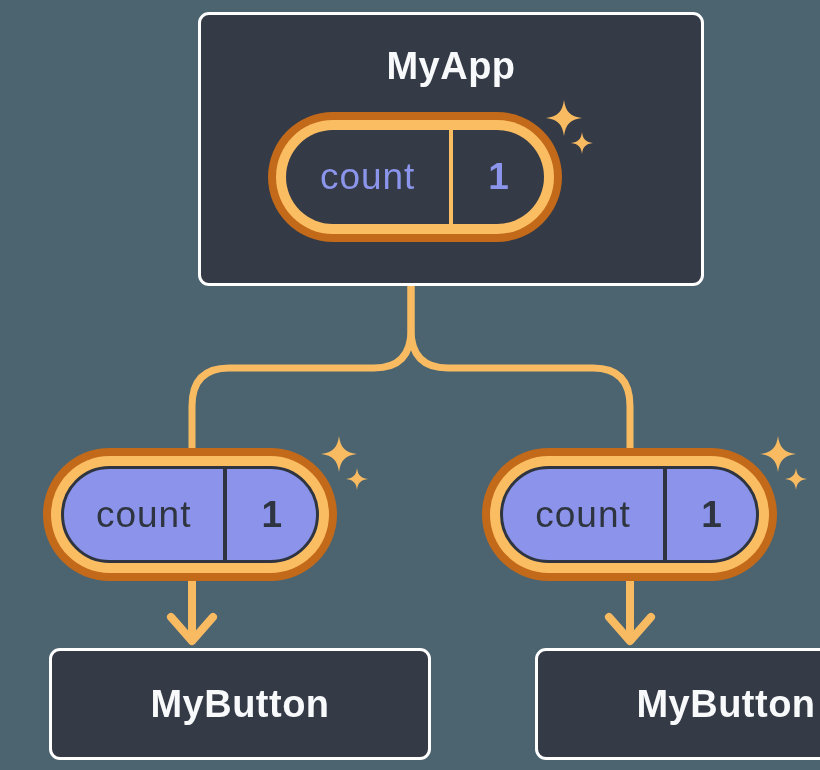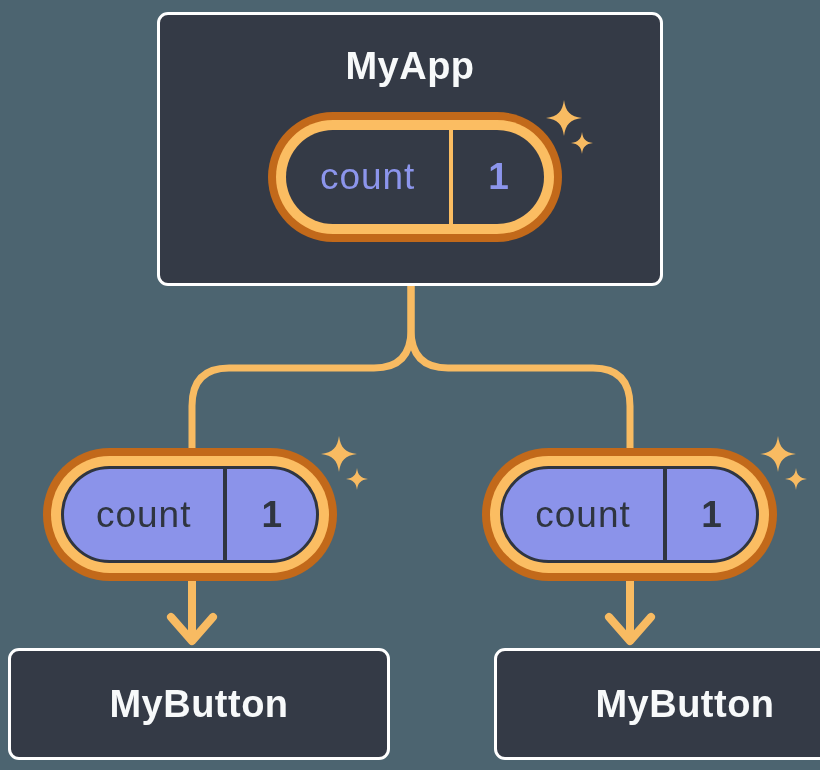--- a/index.html
+++ b/index.html
@@ -32,20 +32,21 @@
     left: 0; top: 0;
     width: 820px; height: 770px;
     z-index: 1;
   }
   .component-box {
     position: absolute;
     background: var(--box-fill);
     border: 3px solid var(--box-border);
     border-radius: 11px;
     z-index: 2;
+    margin-left: 41px;
   }
   #myapp-box { left: 157px; top: 12px; width: 506px; height: 274px; }
   .component-title {
     color: var(--title-text);
     font-size: 38px;
     font-weight: 600;
     letter-spacing: 0.5px;
     text-align: center;
   }
   #myapp-box .component-title { padding-top: 30px; }

